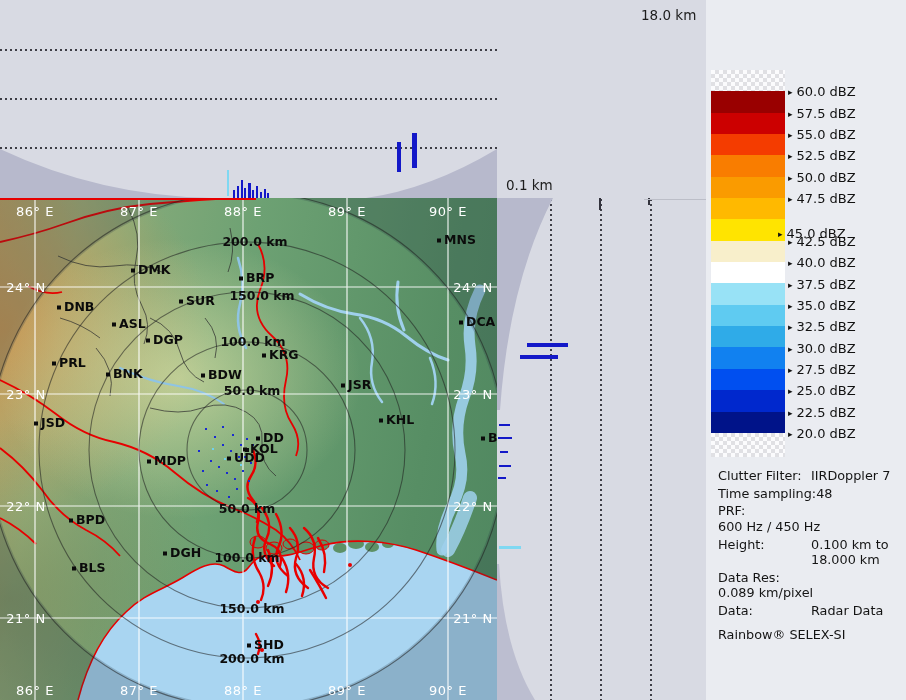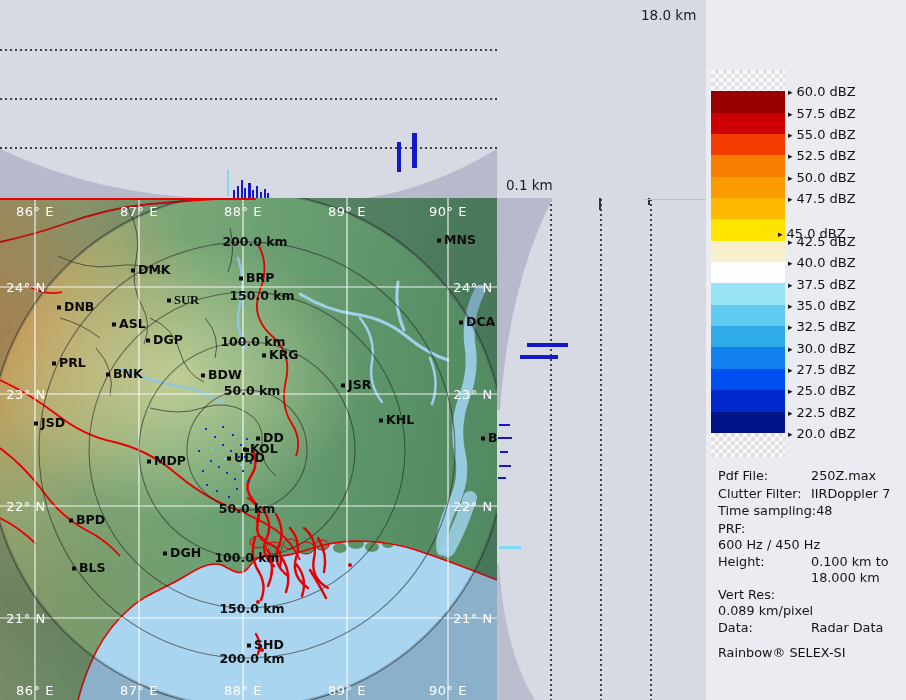--- a/index.html
+++ b/index.html
@@ -267,21 +267,21 @@
         <div class="ringlabel" style="left: 253px; top: 143px;">100.0 km</div>
         <div class="ringlabel" style="left: 252px; top: 192px;">50.0 km</div>
         <div class="ringlabel" style="left: 247px; top: 310px;">50.0 km</div>
         <div class="ringlabel" style="left: 247px; top: 359px;">100.0 km</div>
         <div class="ringlabel" style="left: 252px; top: 410px;">150.0 km</div>
         <div class="ringlabel" style="left: 252px; top: 460px;">200.0 km</div>
       </div>
     <div id="cities">
         <div class="city" style="left: 131px; top: 71px;"><span class="dot"></span><span>DMK</span></div>
         <div class="city" style="left: 239px; top: 79px;"><span class="dot"></span><span>BRP</span></div>
-        <div class="city" style="left: 167px; top: 102px; font-family: Liberation Serif, serif;"><span class="dot"></span><span>SUR</span></div>
+        <div class="city" style="left: 179px; top: 102px;"><span class="dot"></span><span>SUR</span></div>
         <div class="city" style="left: 57px; top: 108px;"><span class="dot"></span><span>DNB</span></div>
         <div class="city" style="left: 112px; top: 125px;"><span class="dot"></span><span>ASL</span></div>
         <div class="city" style="left: 146px; top: 141px;"><span class="dot"></span><span>DGP</span></div>
         <div class="city" style="left: 262px; top: 156px;"><span class="dot"></span><span>KRG</span></div>
         <div class="city" style="left: 52px; top: 164px;"><span class="dot"></span><span>PRL</span></div>
         <div class="city" style="left: 106px; top: 175px;"><span class="dot"></span><span>BNK</span></div>
         <div class="city" style="left: 201px; top: 176px;"><span class="dot"></span><span>BDW</span></div>
         <div class="city" style="left: 437px; top: 41px;"><span class="dot"></span><span>MNS</span></div>
         <div class="city" style="left: 459px; top: 123px;"><span class="dot"></span><span>DCA</span></div>
         <div class="city" style="left: 341px; top: 186px;"><span class="dot"></span><span>JSR</span></div>
@@ -334,26 +334,25 @@
         <div class="legend-lab" style="left: 82px; top: 304.85px; position: absolute;"><span class="arrow">▸</span><span>35.0 dBZ</span></div>
         <div class="legend-lab" style="left: 82px; top: 326.2px; position: absolute;"><span class="arrow">▸</span><span>32.5 dBZ</span></div>
         <div class="legend-lab" style="left: 82px; top: 347.55px; position: absolute;"><span class="arrow">▸</span><span>30.0 dBZ</span></div>
         <div class="legend-lab" style="left: 82px; top: 368.9px; position: absolute;"><span class="arrow">▸</span><span>27.5 dBZ</span></div>
         <div class="legend-lab" style="left: 82px; top: 390.25px; position: absolute;"><span class="arrow">▸</span><span>25.0 dBZ</span></div>
         <div class="legend-lab" style="left: 82px; top: 411.6px; position: absolute;"><span class="arrow">▸</span><span>22.5 dBZ</span></div>
         <div class="legend-lab" style="left: 82px; top: 432.95px; position: absolute;"><span class="arrow">▸</span><span>20.0 dBZ</span></div>
       </div>
     <div id="info">
       <div id="info-rows">
-          <div class="info-row"><span class="ilabel">Pdf File:</span><span class="ival">250Z.max</span></div>
           <div class="info-row"><span class="ilabel">Clutter Filter:</span><span class="ival">IIRDoppler 7</span></div>
           <div class="info-row"><span class="ilabel">Time sampling:</span><span class="ival">48</span></div>
           <div class="info-row"><span class="ilabel">PRF:</span><span class="ival">600 Hz / 450 Hz</span></div>
           <div class="info-row"><span class="ilabel">Height:</span><span class="ival">0.100 km to
 18.000 km</span></div>
-          <div class="info-row"><span class="ilabel">Vert Res:</span><span class="ival">0.089 km/pixel</span></div>
+          <div class="info-row"><span class="ilabel">Data Res:</span><span class="ival">0.089 km/pixel</span></div>
           <div class="info-row"><span class="ilabel">Data:</span><span class="ival">Radar Data</span></div>
         </div>
       <div id="brand">Rainbow® SELEX-SI</div>
     </div>
   </div>
 
 </div>
 
 </body></html>

